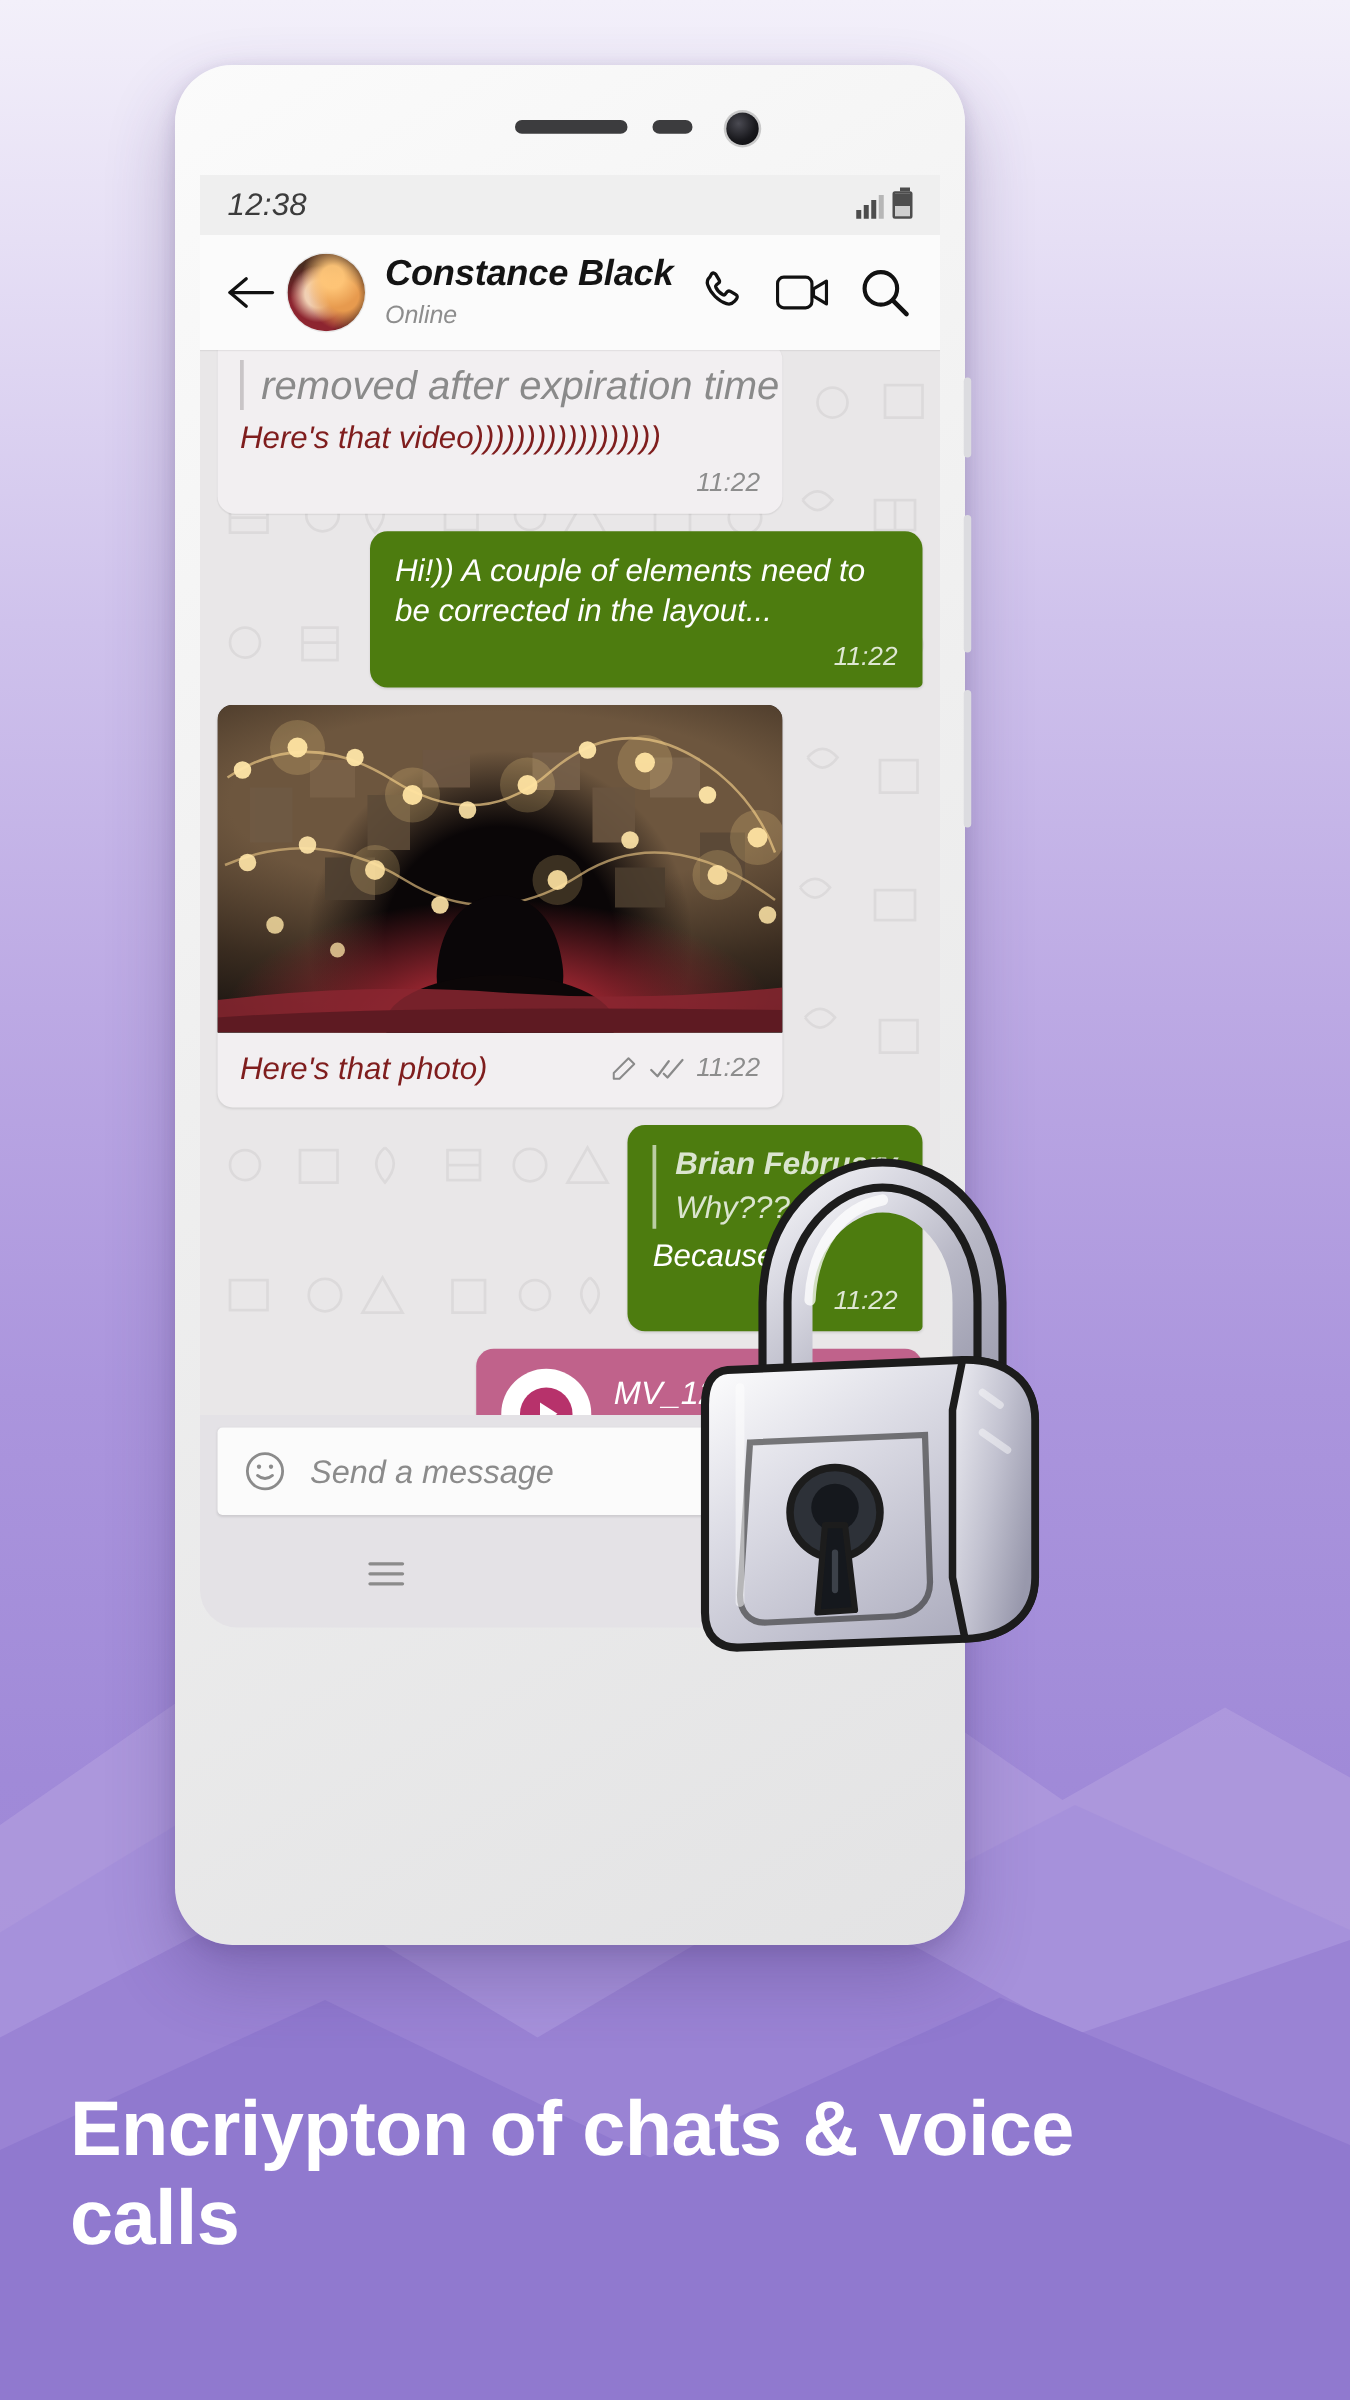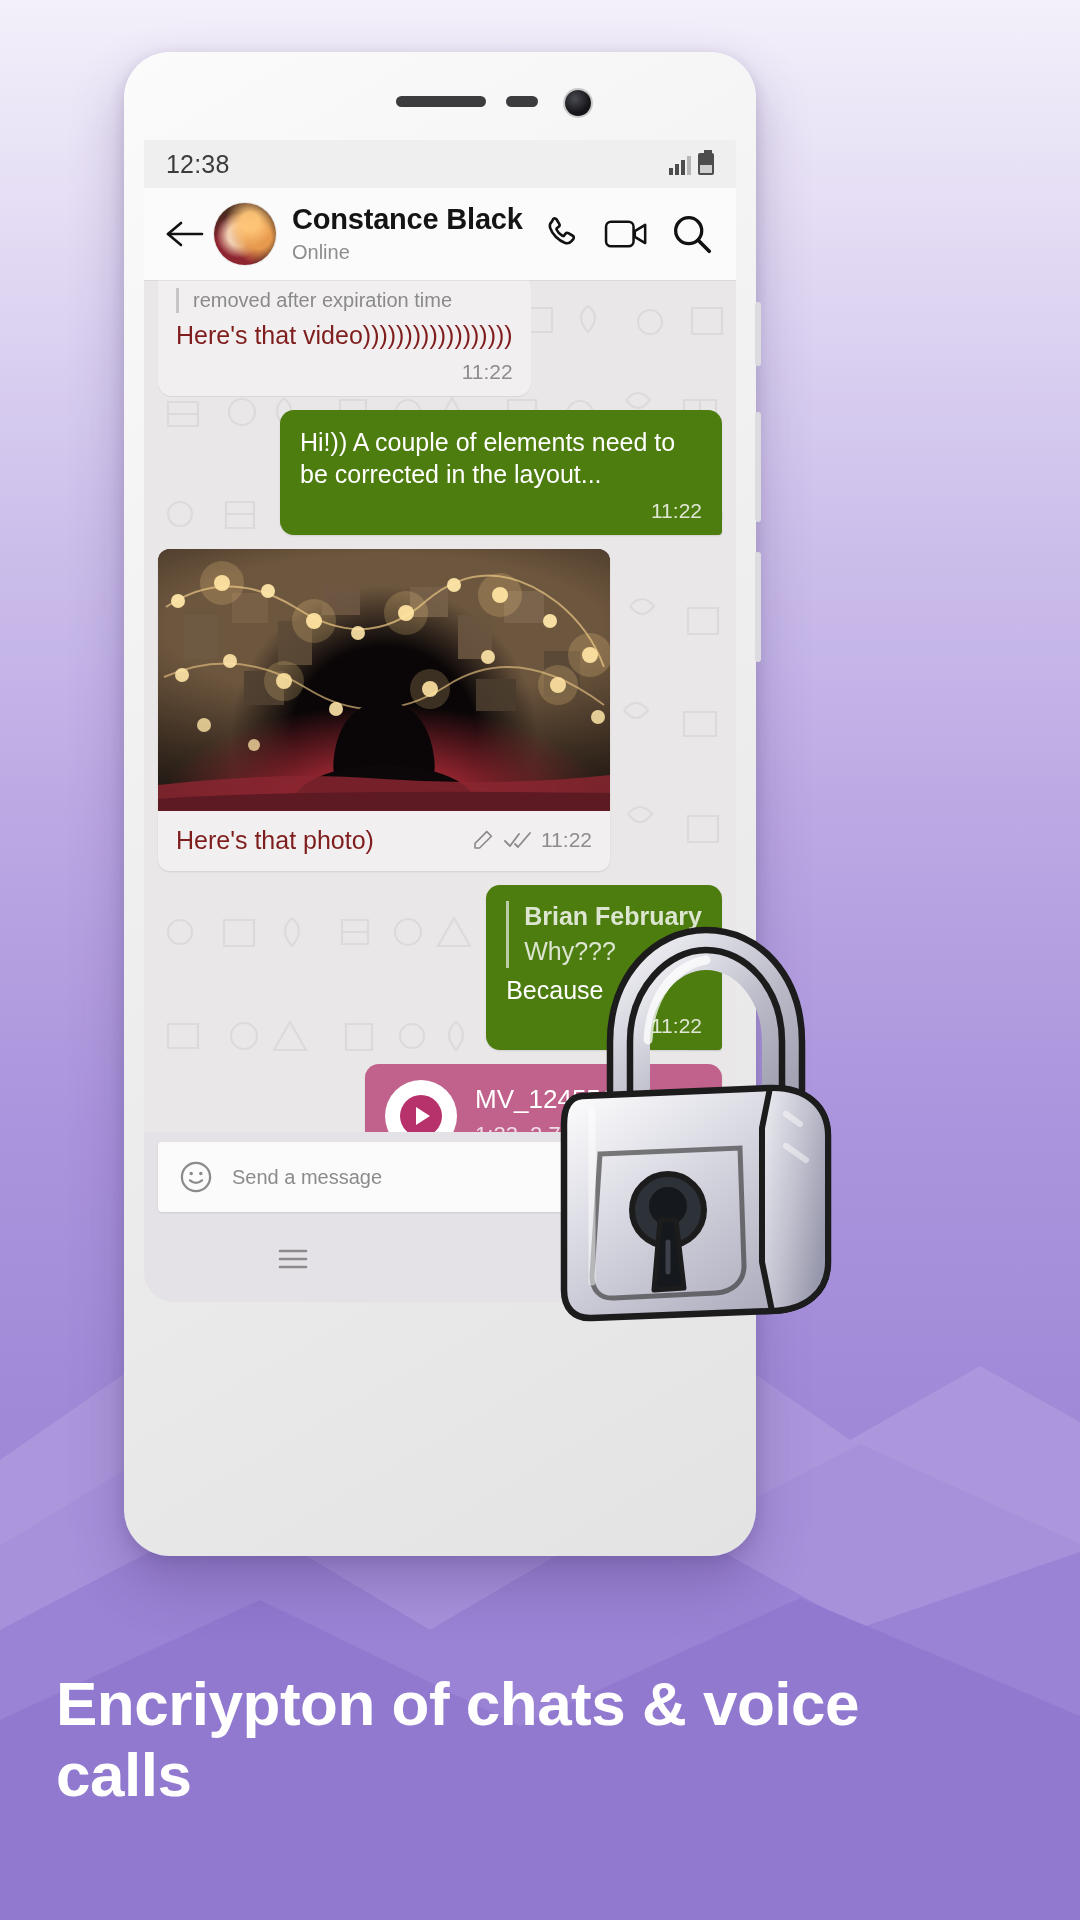--- a/index.html
+++ b/index.html
@@ -21,25 +21,26 @@
         #ab95dd 58%,
         #a08ad8 74%,
         #9b84d6 100%);
     overflow: hidden;
   }
   .mountains { position: absolute; left: 0; bottom: 0; width: 1080px; height: 760px; }
 
   
   .phone {
     position: absolute;
-    left: 124px; top: 52px;
+    left: 140px; top: 52px;
     width: 632px; height: 1504px;
     background: linear-gradient(150deg,#fbfbfb 0%, #efefef 45%, #e3e3e4 100%);
     border-radius: 46px;
     box-shadow: 0 26px 54px rgba(70,50,110,.30), 0 4px 14px rgba(70,50,110,.18);
+    font-style: italic;
   }
   .phone-side {
     position: absolute; right: -5px; top: 250px;
     width: 6px; height: 64px; background: #dcdce0; border-radius: 3px;
   }
   .phone-side.b { top: 360px; height: 110px; }
   .phone-side.c { top: 500px; height: 110px; }
 
   .phone-top {
     position: absolute; left: 0; top: 0; width: 632px; height: 106px;
@@ -129,21 +130,21 @@
 
   
   .bubble-in {
     background: #f2eff1; border-radius: 4px 14px 14px 14px;
     padding: 14px 18px 12px 18px; max-width: 452px;
     box-shadow: 0 1px 1px rgba(0,0,0,.07);
   }
   .quote {
     border-left: 3px solid #c9c5c7; padding-left: 14px; margin-bottom: 6px;
   }
-  .quote-text { font-size: 20px; color: #8a8a8a; line-height: 1.25; white-space: nowrap; }
+  .quote-text { font-size: 32px; color: #8a8a8a; line-height: 1.25; white-space: nowrap; }
   .msg-text { font-size: 25px; color: #7f1d1d; line-height: 1.3; word-break: break-word; }
   .meta { display: flex; align-items: center; justify-content: flex-end; gap: 8px; margin-top: 8px; }
   .time-in { font-size: 21px; color: #8d8d8d; }
 
   
   .bubble-out {
     background: #4d7c0f; border-radius: 14px 14px 4px 14px;
     padding: 16px 20px 12px 20px; max-width: 442px; color: #fff;
     box-shadow: 0 1px 2px rgba(0,0,0,.10);
   }
@@ -197,21 +198,21 @@
   .file-name { font-size: 26px; color: #fff; white-space: nowrap; }
   .file-sub { font-size: 22px; color: rgba(255,255,255,.78); margin-top: 7px; }
 
   
   .input-wrap { background: #e4e2e6; padding: 10px 14px 14px 14px; }
   .input-bar {
     background: #fbfbfb; border-radius: 4px; height: 70px;
     display: flex; align-items: center; padding: 0 20px; gap: 18px;
     box-shadow: 0 1px 2px rgba(0,0,0,.10);
   }
-  .placeholder { font-size: 20px; color: #8b8b8b; text-align: right; }
+  .placeholder { font-size: 26px; color: #8b8b8b; text-align: right; }
 
   
   .navbar {
     position: absolute; left: 20px; top: 1168px; width: 592px; height: 82px;
     background: #e4e2e6; display: flex; align-items: center; justify-content: space-around;
     border-radius: 0 0 30px 30px;
   }
   .nav-ico { color: #8b8b8b; }
 
   

